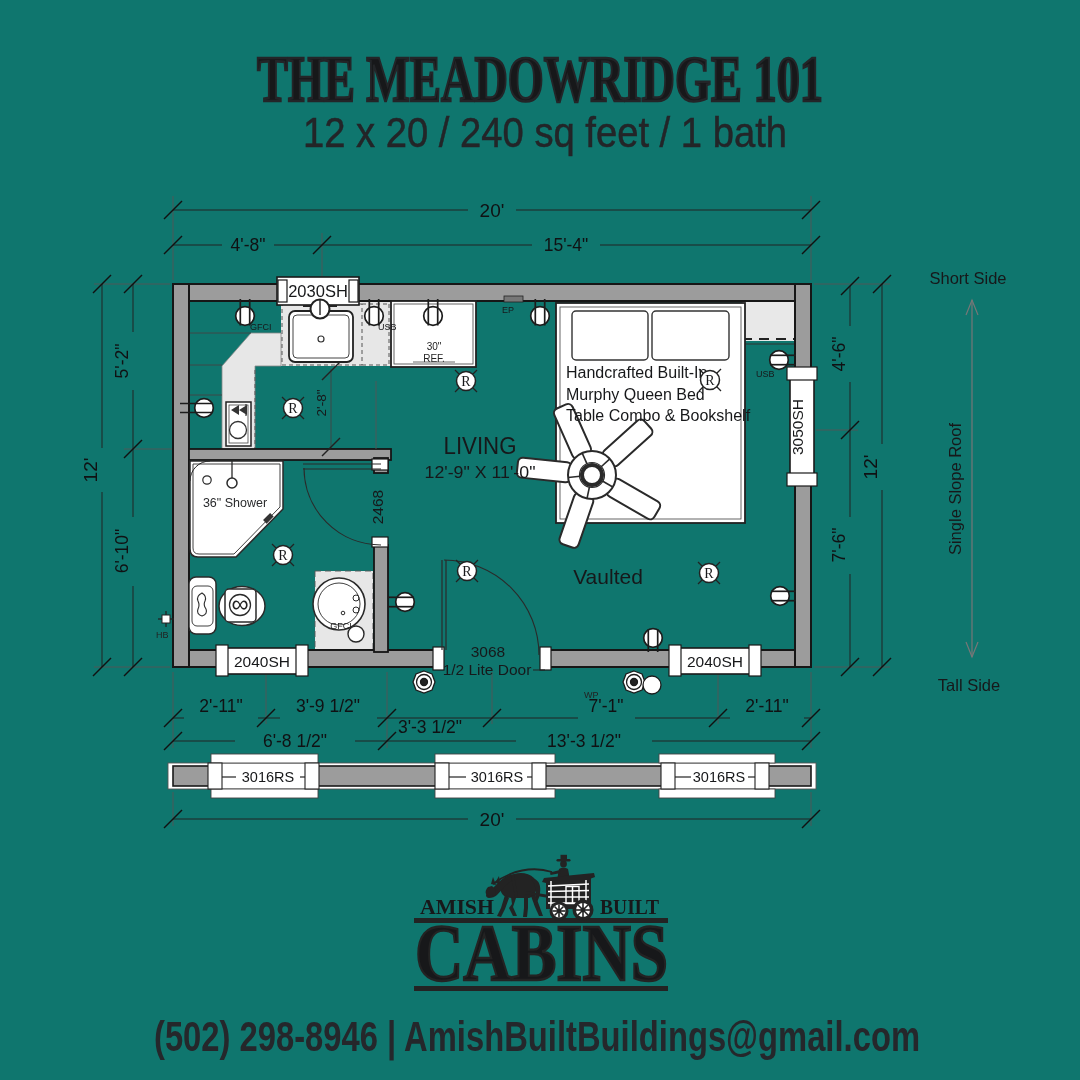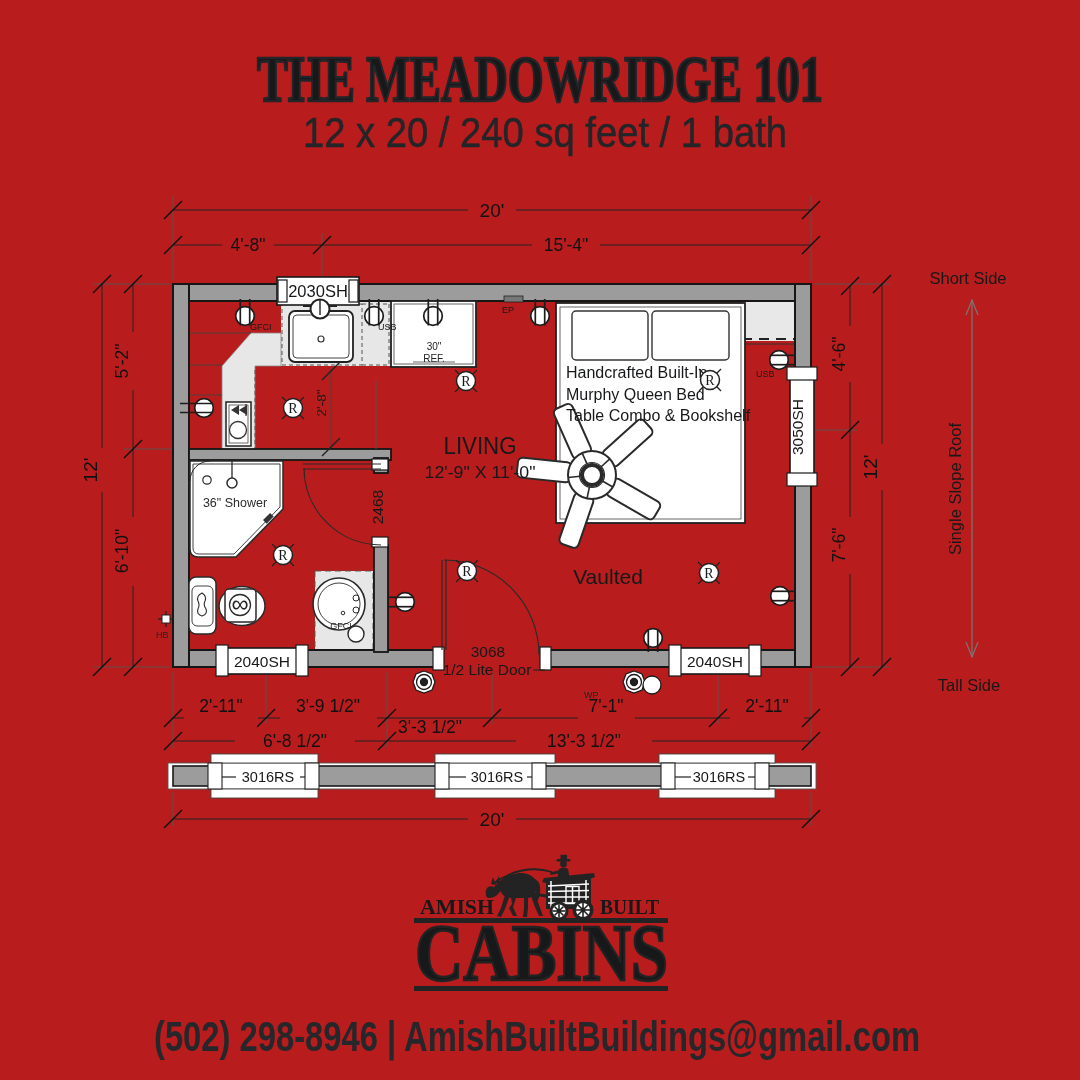--- a/index.html
+++ b/index.html
@@ -1,16 +1,16 @@
 <!DOCTYPE html>
 <html><head>
 <meta charset="utf-8">
 <style>
   html,body{margin:0;padding:0;background:#ffffff;}
-  #page{position:relative;width:1080px;height:1080px;background:#b91c1c;overflow:hidden;
+  #page{position:relative;width:1080px;height:1080px;background:#0f766e;overflow:hidden;
         font-family:"Liberation Sans",sans-serif;}
   svg{position:absolute;left:0;top:0;}
   text{font-family:"Liberation Sans",sans-serif;fill:#17181a;}
   .dim{font-size:17.5px;fill:#101113;}
   .dimb{font-size:19px;fill:#101113;}
   .sm{font-size:9px;fill:#222;}
   .comic{fill:#2a2b2d;}
 </style>
 </head>
 <body>

